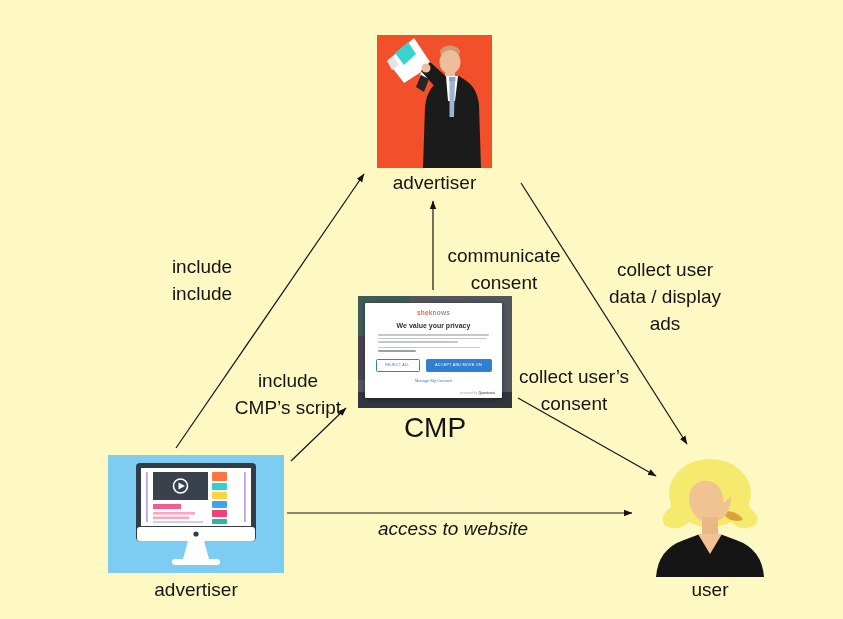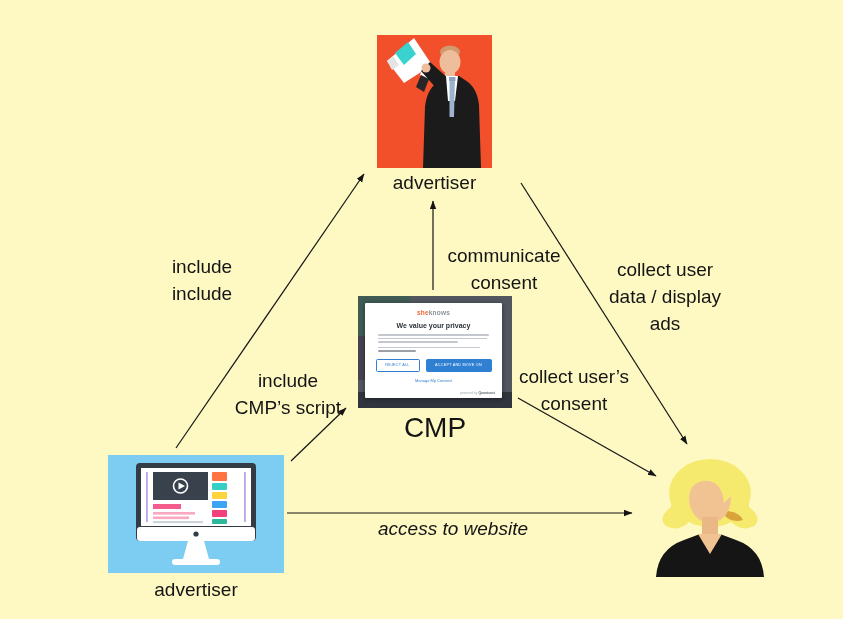--- a/index.html
+++ b/index.html
@@ -197,20 +197,21 @@
 
         <path d="M40,34 Q42,12 66,12 Q88,14 90,36 L78,48 Q76,24 56,26 Q46,28 43,40 Z" style="fill:var(--user-hair,#f6ea6e)"></path>
         <path d="M82,56 Q94,58 97,65 Q86,68 79,61 Z" fill="#d9a33c"></path>
 
         <rect x="56" y="62" width="16" height="18" fill="#eab886"></rect>
 
         <path d="M10,122 Q12,94 38,85 L54,79 Q64,86 74,79 L90,85 Q116,94 118,122 Z" fill="#151515"></path>
         <polygon points="52,79 76,79 64,99" fill="#f1c392"></polygon>
       </svg>
     </div>
+    <div class="node-label">user</div>
   </div>
 
   <div class="edge-label" id="lbl-pub-adv">
     <div>include</div>
     <div>include</div>
   </div>
   <div class="edge-label" id="lbl-cmp-adv">
     <div>communicate</div>
     <div>consent</div>
   </div>

